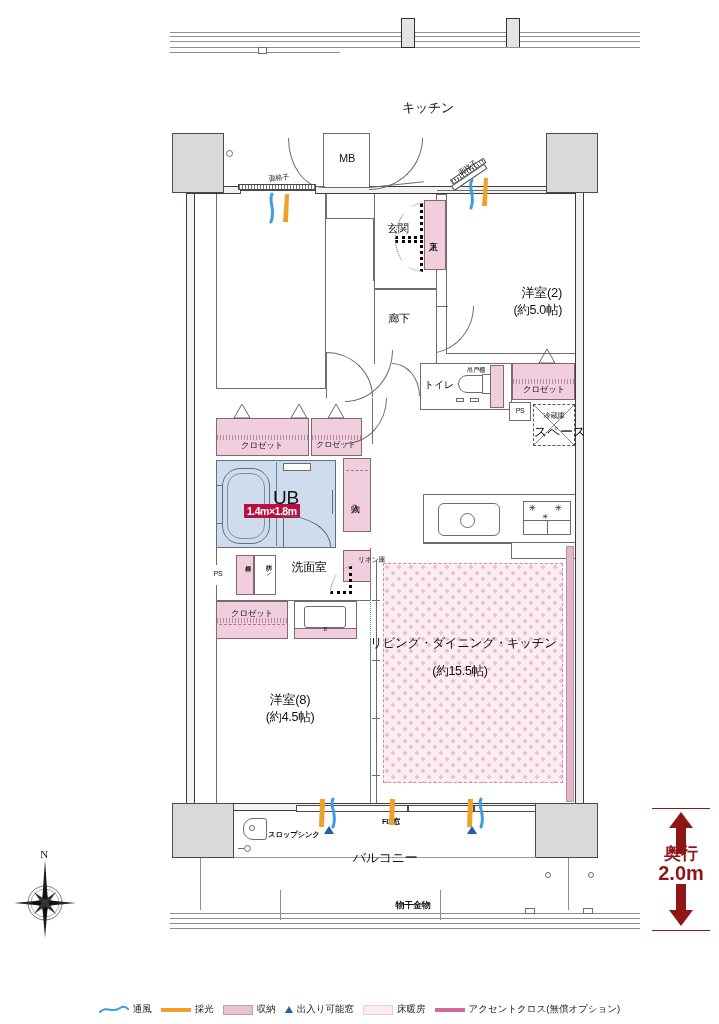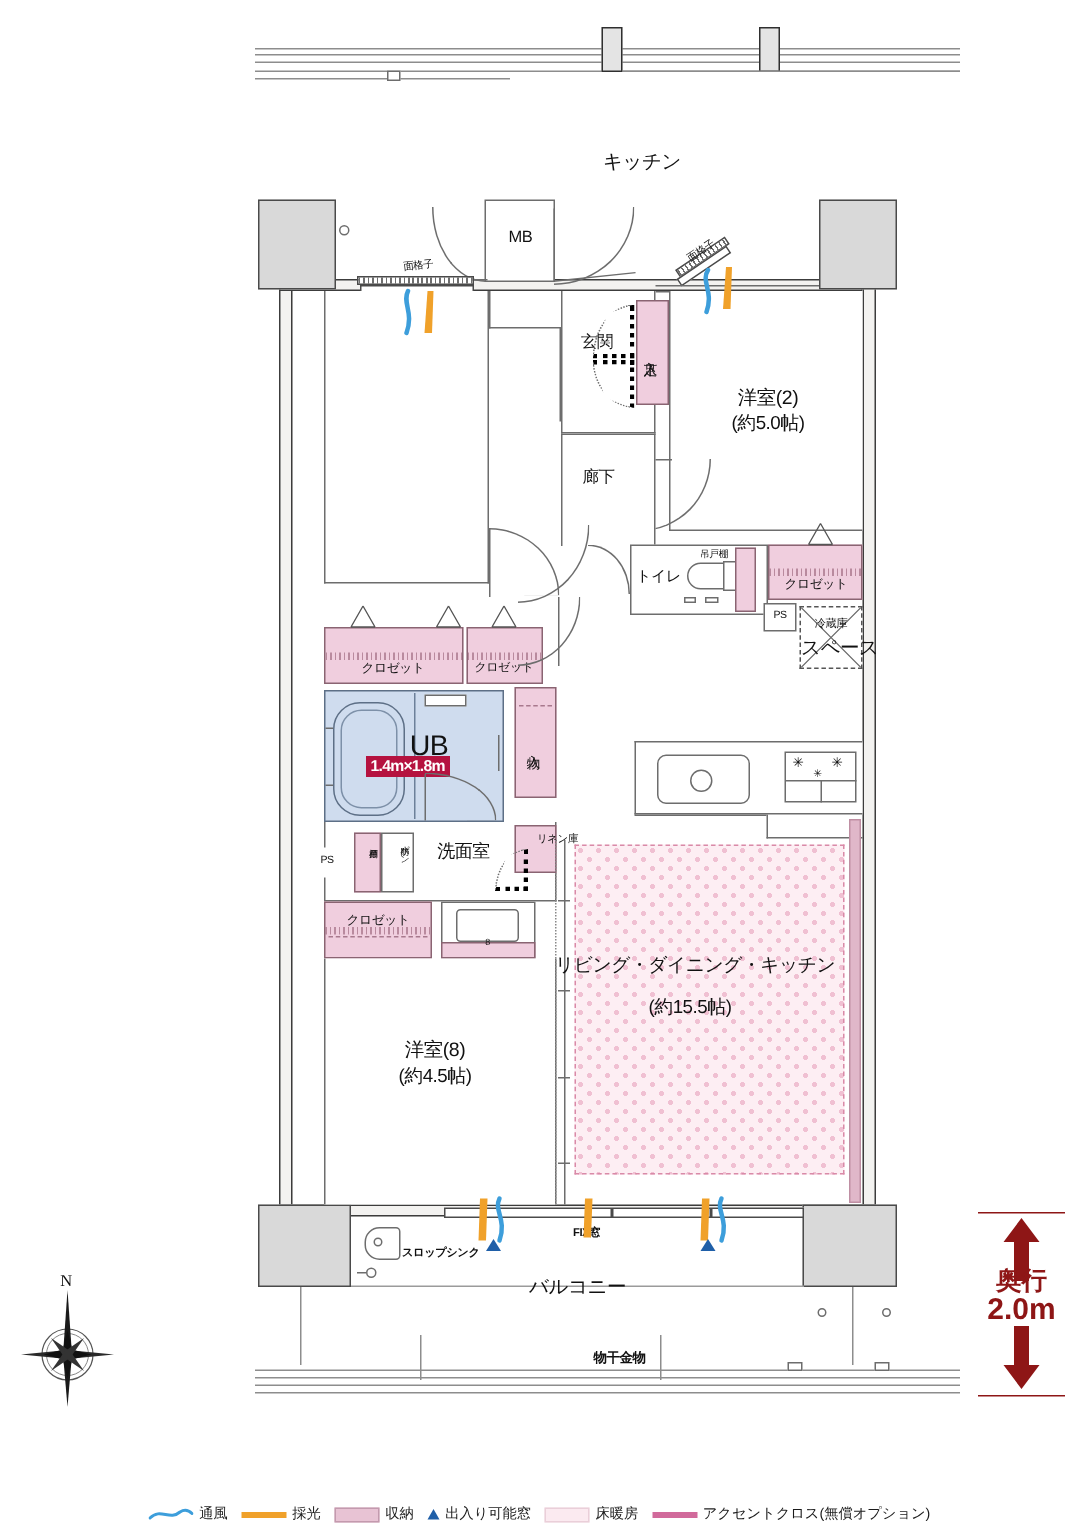--- a/index.html
+++ b/index.html
@@ -254,21 +254,21 @@
   <div class="room" style="left:374px; top:194px; width:63px; height:95px; border-top:none;"></div>
   <div class="lbl lbl-md" style="left:378px; top:222px; width:40px;">玄関</div>
 
   <div class="storage" style="left:424px; top:200px; width:22px; height:70px;"></div>
   <div class="lbl lbl-sm lbl-vert" style="left:428px; top:208px; height:56px;">下足入</div>
 
   <div class="arc arc-q-tl" style="left:395px; top:203px; width:28px; height:36px; border-style:dotted;"></div>
   <div class="arc arc-q-bl" style="left:395px; top:240px; width:28px; height:32px; border-style:dotted;"></div>
 
   <div class="room" style="left:446px; top:194px; width:129px; height:160px; border-top:none; border-right:none;"></div>
-  <div class="lbl lbl-room" style="left:462px; top:257px; width:100px;">
+  <div class="lbl lbl-room" style="left:462px; top:285px; width:100px;text-align:right;">
     <span>洋室(2)</span>
     <span class="sub">(約5.0帖)</span>
   </div>
 
   <div class="arc arc-q-br" style="left:427px; top:306px; width:47px; height:48px;"></div>
   <div class="thinline" style="left:427px; top:306px; width:1px; height:49px;"></div>
   <div class="thinline" style="left:424px; top:306px; width:24px; height:1px;"></div>
 
   <div class="room" style="left:374px; top:289px; width:63px; height:75px; border-bottom:none;"></div>
   <div class="lbl lbl-md" style="left:379px; top:312px; width:40px;">廊下</div>

